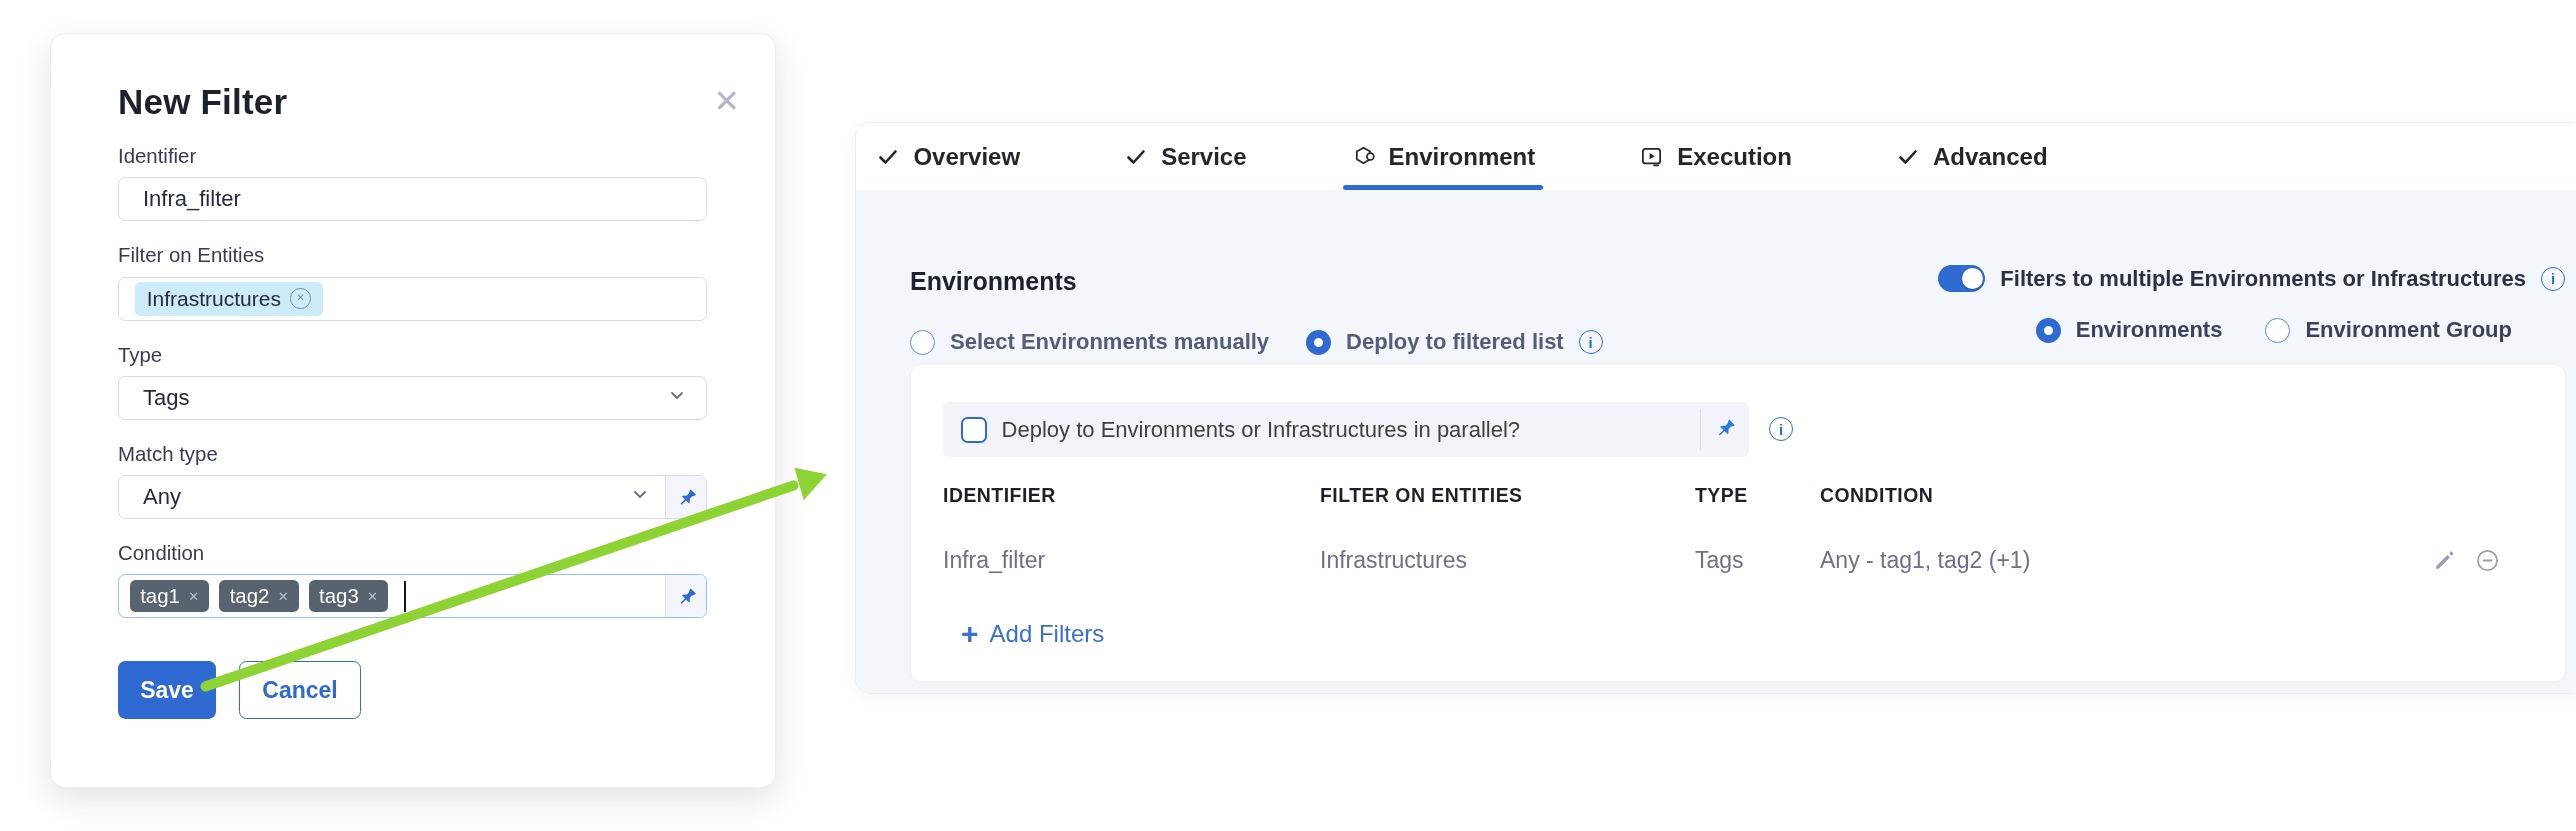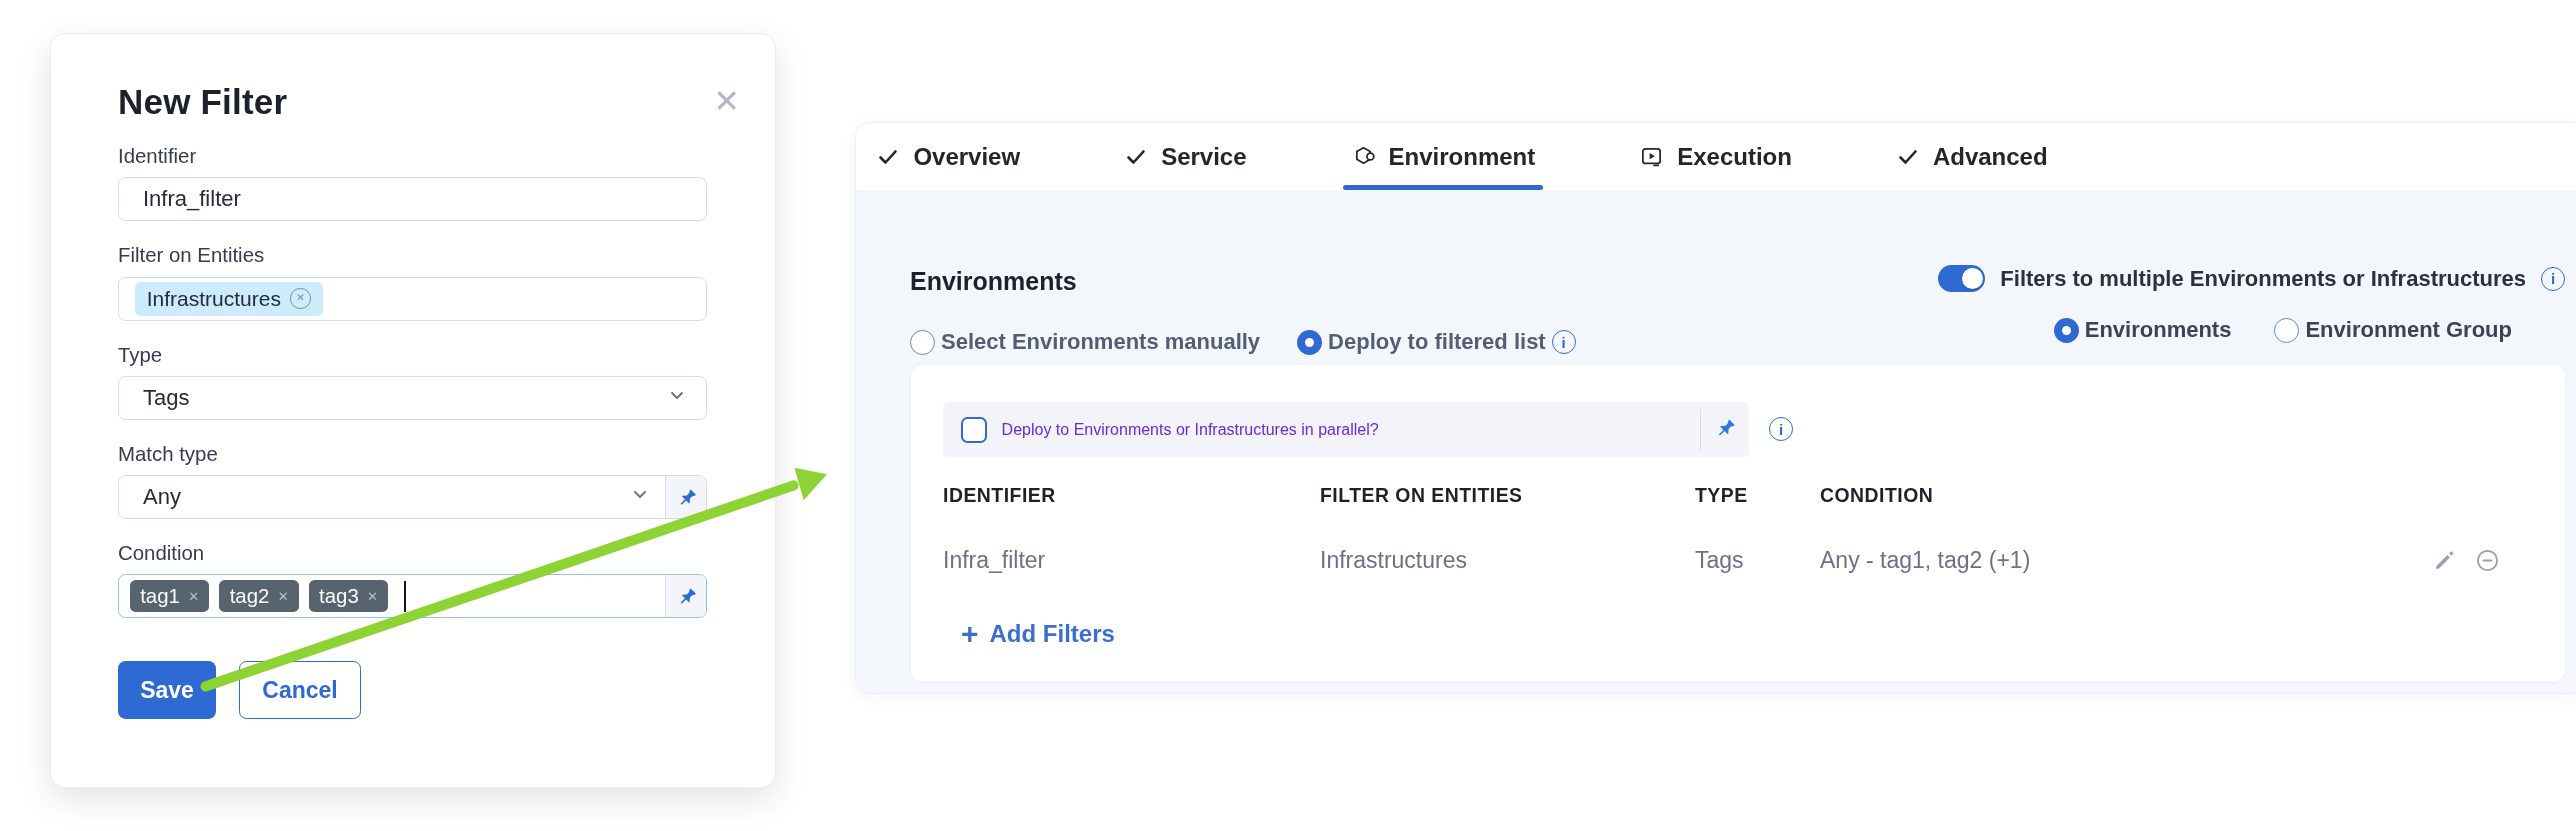--- a/index.html
+++ b/index.html
@@ -55,21 +55,21 @@
   .tab{position:relative; display:flex; align-items:center; gap:13px; height:100%;
     font-size:24px; font-weight:600; color:#22272e; cursor:pointer;}
   .tab svg{flex:0 0 auto;}
   .tab.active::after{content:""; position:absolute; left:-7.4px; right:-7.4px; bottom:0; height:4.6px;
     background:var(--accent-blue); border-radius:2.8px;}
   .content{position:absolute; left:0; right:0; top:67px; bottom:0; background:var(--content-bg);}
 
   .env-left{position:absolute; left:54px; top:77px;}
   .env-heading{font-size:25px; font-weight:700;}
   .radio-row{display:flex; align-items:center; gap:37px; margin-top:33px;}
-  .radio-item{display:flex; align-items:center; gap:6px; cursor:pointer;}
+  .radio-item{display:flex; align-items:center; gap:15px; cursor:pointer;}
   .radio{width:25px; height:25px; border-radius:50%; background:#fff; border:1.9px solid #5c8bd8; flex:0 0 auto;}
   .radio.checked{border:8.3px solid var(--accent-blue);}
   .radio-label{font-size:22px; color:var(--label-gray); font-weight:600;}
   .info-icon{display:inline-grid; place-items:center; width:24px; height:24px; border:1.9px solid var(--accent-blue);
     border-radius:50%; color:var(--accent-blue); font-size:15px; font-weight:700; flex:0 0 auto;}
 
   .env-right{position:absolute; right:21px; top:75px; display:flex; flex-direction:column; align-items:flex-end;}
   .toggle-row{display:flex; align-items:center; gap:15px;}
   .toggle{position:relative; width:47px; height:27px; border-radius:14px; background:var(--accent-blue); cursor:pointer;}
   .toggle .knob{position:absolute; top:2.8px; right:2.8px; width:21px; height:21px; border-radius:50%;
@@ -77,35 +77,35 @@
   .toggle-label{font-size:22px; color:#2c3140; font-weight:600;}
   .env-right .radio-row{margin-top:25px; margin-right:53px; gap:43px;}
   .env-right .radio-label{color:#3c4257;}
 
   .card{position:absolute; left:55px; right:21px; top:175px; bottom:12px; background:#fff; border-radius:11px;
     box-shadow:0 0.9px 4.6px rgba(40,41,61,.04);}
   .parallel-row{position:relative; margin:37px 0 0 32px; width:806px; height:55px; background:var(--row-bg);
     border-radius:5.6px; display:flex; align-items:center; padding-left:17.6px;}
   .checkbox{width:26px; height:26px; border:2px solid var(--accent-blue); border-radius:6.5px; background:#fff;
     flex:0 0 auto; cursor:pointer;}
-  .parallel-label{margin-left:15px; font-size:16px; color:#6d28d9;}
+  .parallel-label{margin-left:15px; font-size:22px; color:#404040;}
   .parallel-row .divider{position:absolute; right:48px; top:7.4px; bottom:7.4px; width:0.9px; background:var(--line);}
   .parallel-row .pin{position:absolute; right:12px; color:#2f79e0;}
   .parallel-info{position:absolute; left:858px; top:52px;}
 
   .tgrid{display:grid; grid-template-columns:377px 375px 125px 1fr 43px 43px; align-items:center;
     margin:0 56px 0 32px;}
   .thead{margin-top:27px;}
   .thead span{font-size:19.4px; font-weight:700; letter-spacing:0.5px; color:var(--text-dark);}
   .trow{margin-top:40px;}
   .trow .cell{font-size:23px; color:var(--text-gray);}
   .row-icon{color:var(--icon-gray); display:grid; place-items:center; cursor:pointer;}
   .add-filters{display:inline-flex; align-items:center; gap:11px; margin:46px 0 0 50px; cursor:pointer;}
   .add-filters .plus{color:#3a6fd0; font-size:30px; font-weight:700; line-height:28px;}
-  .add-filters .lbl{color:#3a6fd0; font-size:24px; font-weight:700;}
+  .add-filters .lbl{color:#3a6fd0; font-size:24px; font-weight:400;}
 </style>
 </head>
 <body>
 
 <div class="canvas">
 
   <div class="modal">
     <span class="close-btn">✕</span>
     <div class="modal-title">New Filter</div>
 

